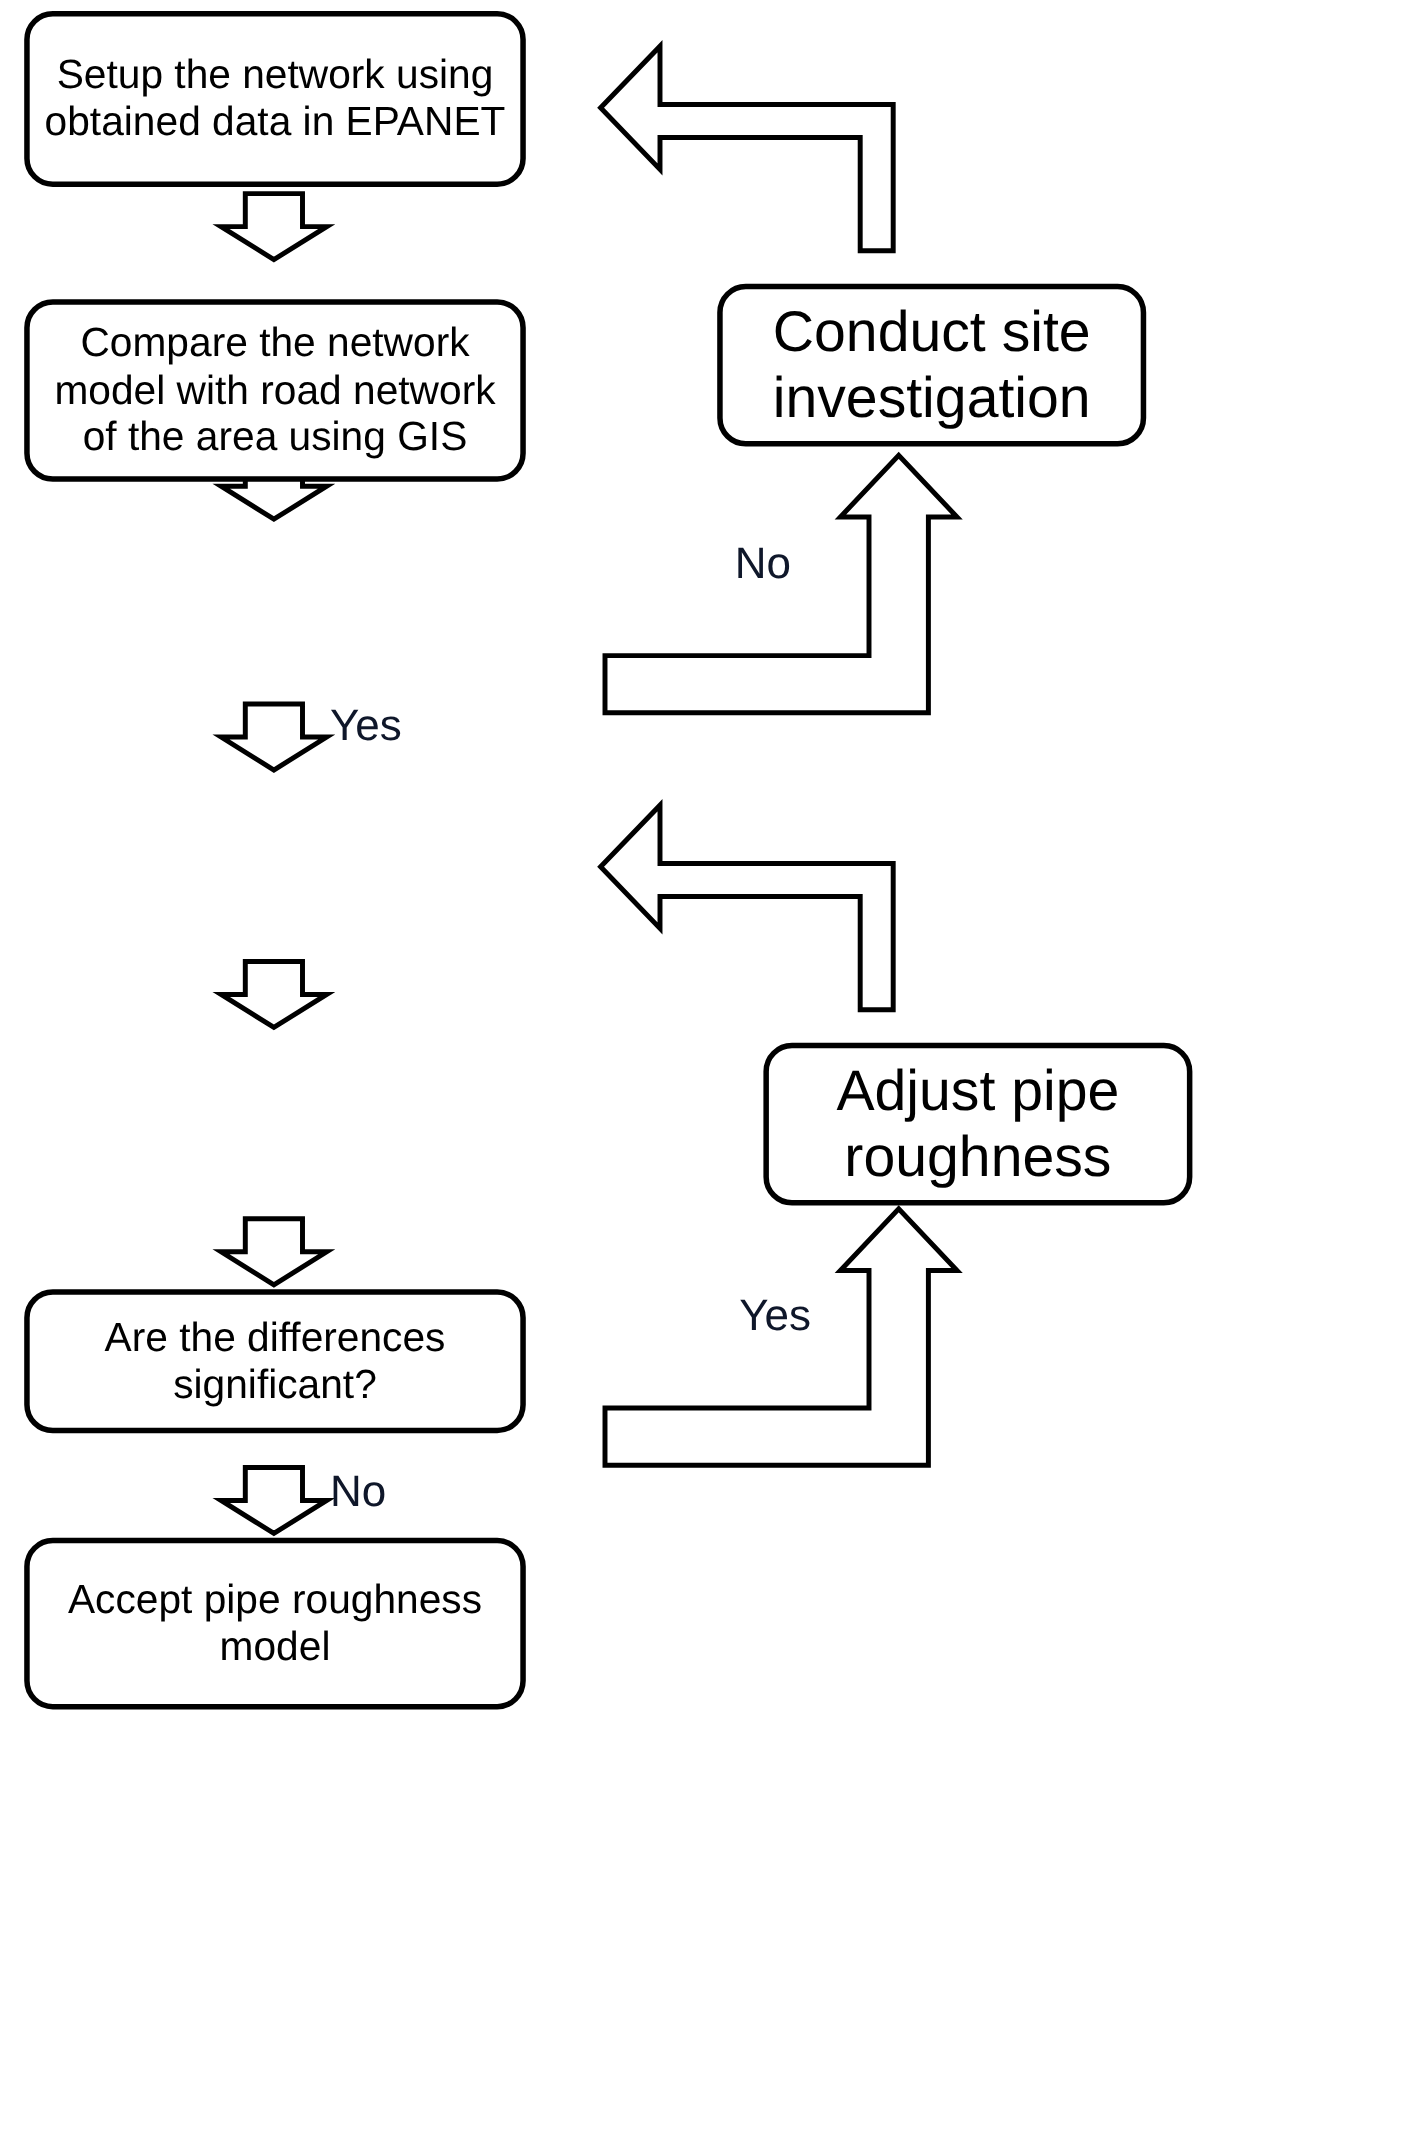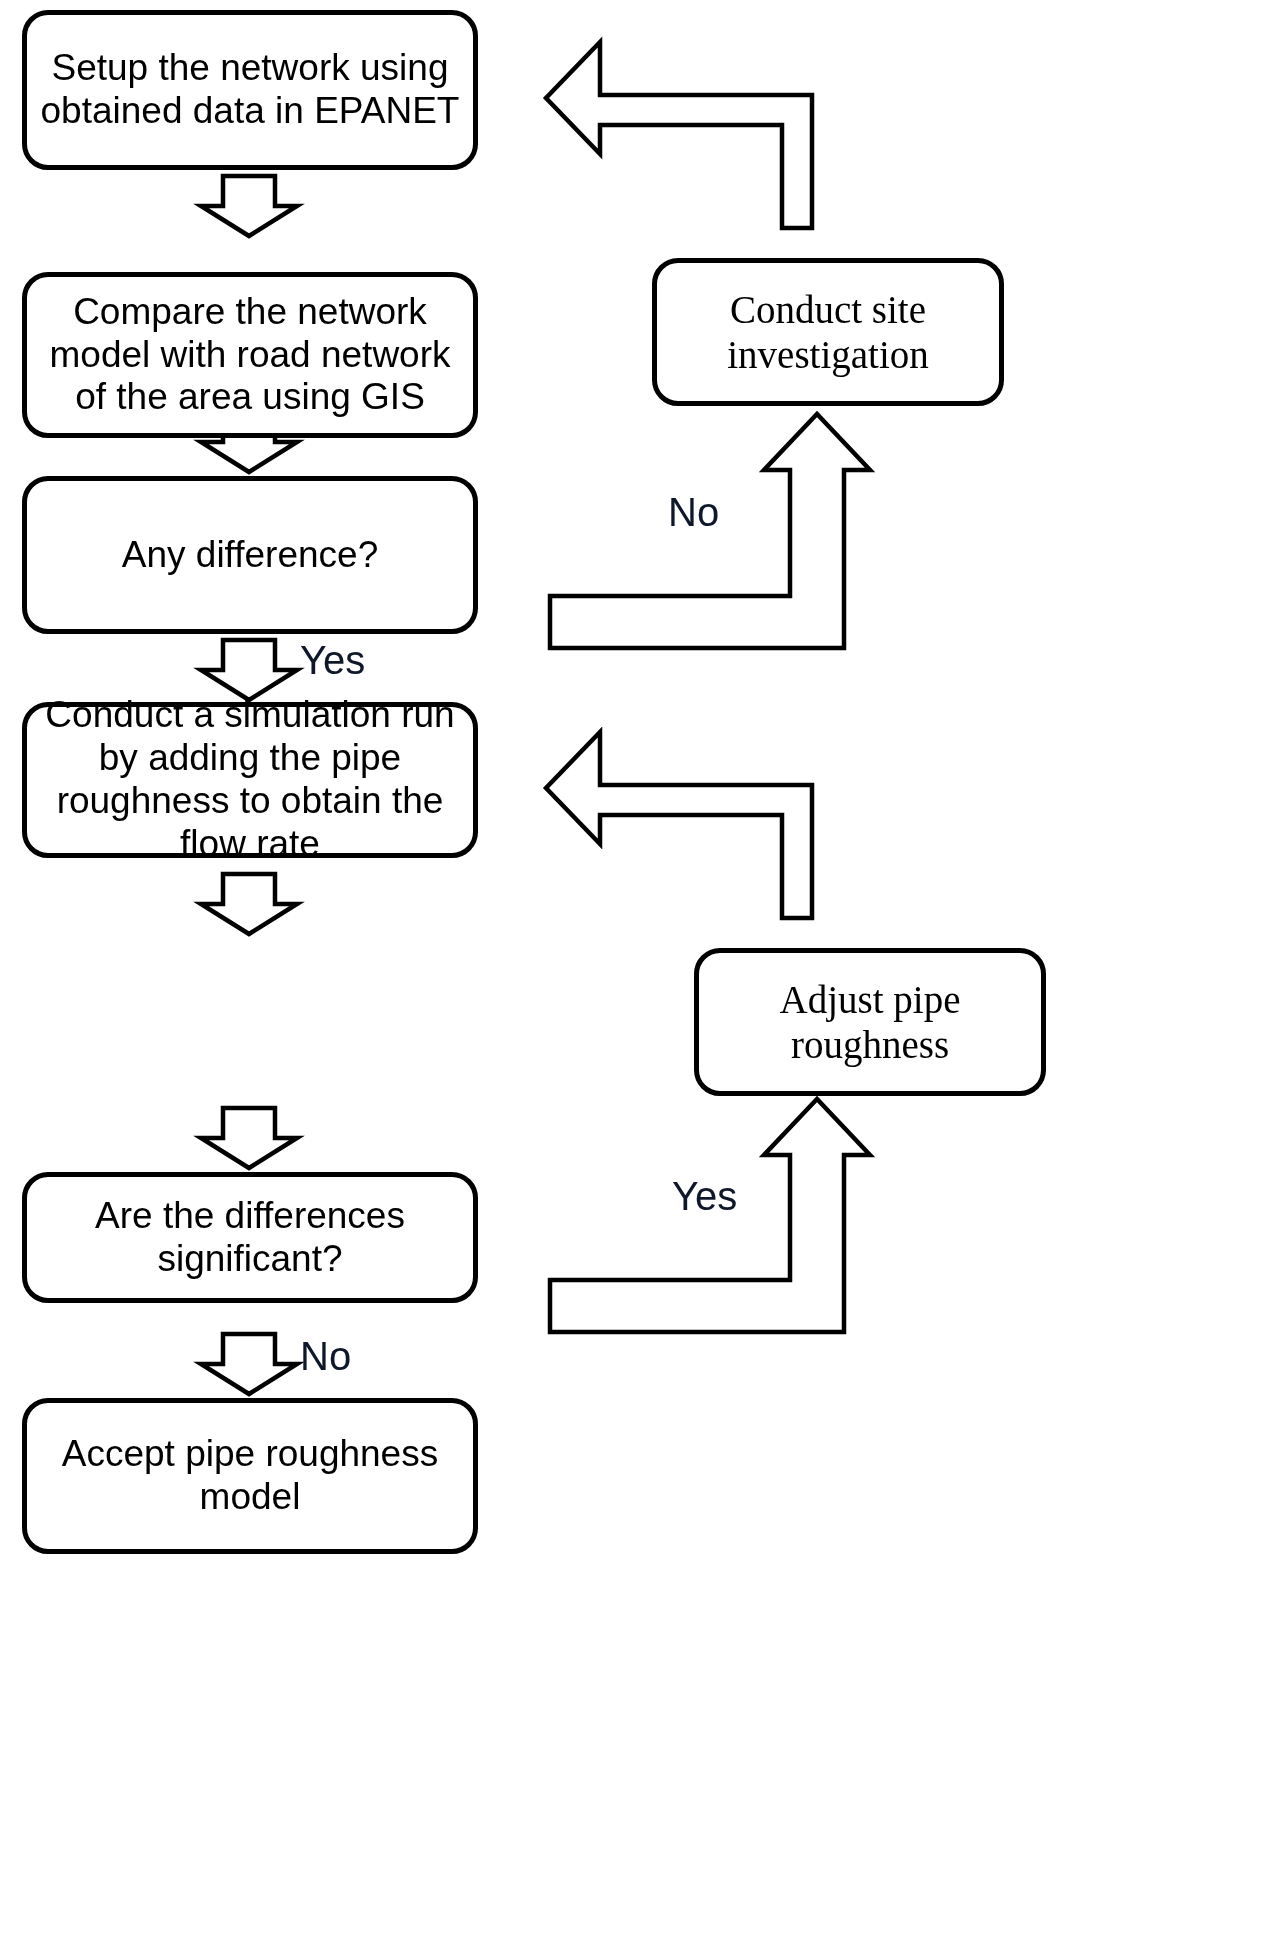--- a/index.html
+++ b/index.html
@@ -35,21 +35,21 @@
   }
   .node .label {
     display: block;
     width: 100%;
     white-space: pre-line;
   }
 
   
   .node.left  { left: 22px;  width: 456px; font-size: 37px; }
   
-  .node.right { left: 652px; width: 352px; font-size: 39px; font-family: Liberation Serif, serif; }
+  .node.right { left: 652px; width: 390px; font-size: 52px; }
 
   
   #node-setup          { top: 10px;   height: 160px; }
   #node-compare        { top: 240px;  height: 166px; margin-top: 32px; }
   #node-anydiff        { top: 476px;  height: 158px; }
   #node-simrun         { top: 702px;  height: 156px; }
   #node-monitor        { top: 938px;  height: 156px; }
   #node-significant    { top: 1172px; height: 131px; }
   #node-accept         { top: 1398px; height: 156px; }
 
@@ -116,27 +116,21 @@
   </svg>
 
   <div class="node left" id="node-setup">
     <span class="label">Setup the network using obtained data in EPANET</span>
   </div>
 
   <div class="node left" id="node-compare">
     <span class="label">Compare the network model with road network of the area using GIS</span>
   </div>
 
-  <div class="node left" id="node-anydiff">
-    <span class="label">Any difference?</span>
-  </div>
 
-  <div class="node left" id="node-simrun">
-    <span class="label">Conduct a simulation run by adding the pipe roughness to obtain the flow rate</span>
-  </div>
 
 
   <div class="node left" id="node-significant">
     <span class="label">Are the differences significant?</span>
   </div>
 
   <div class="node left" id="node-accept">
     <span class="label">Accept pipe roughness model</span>
   </div>
 

